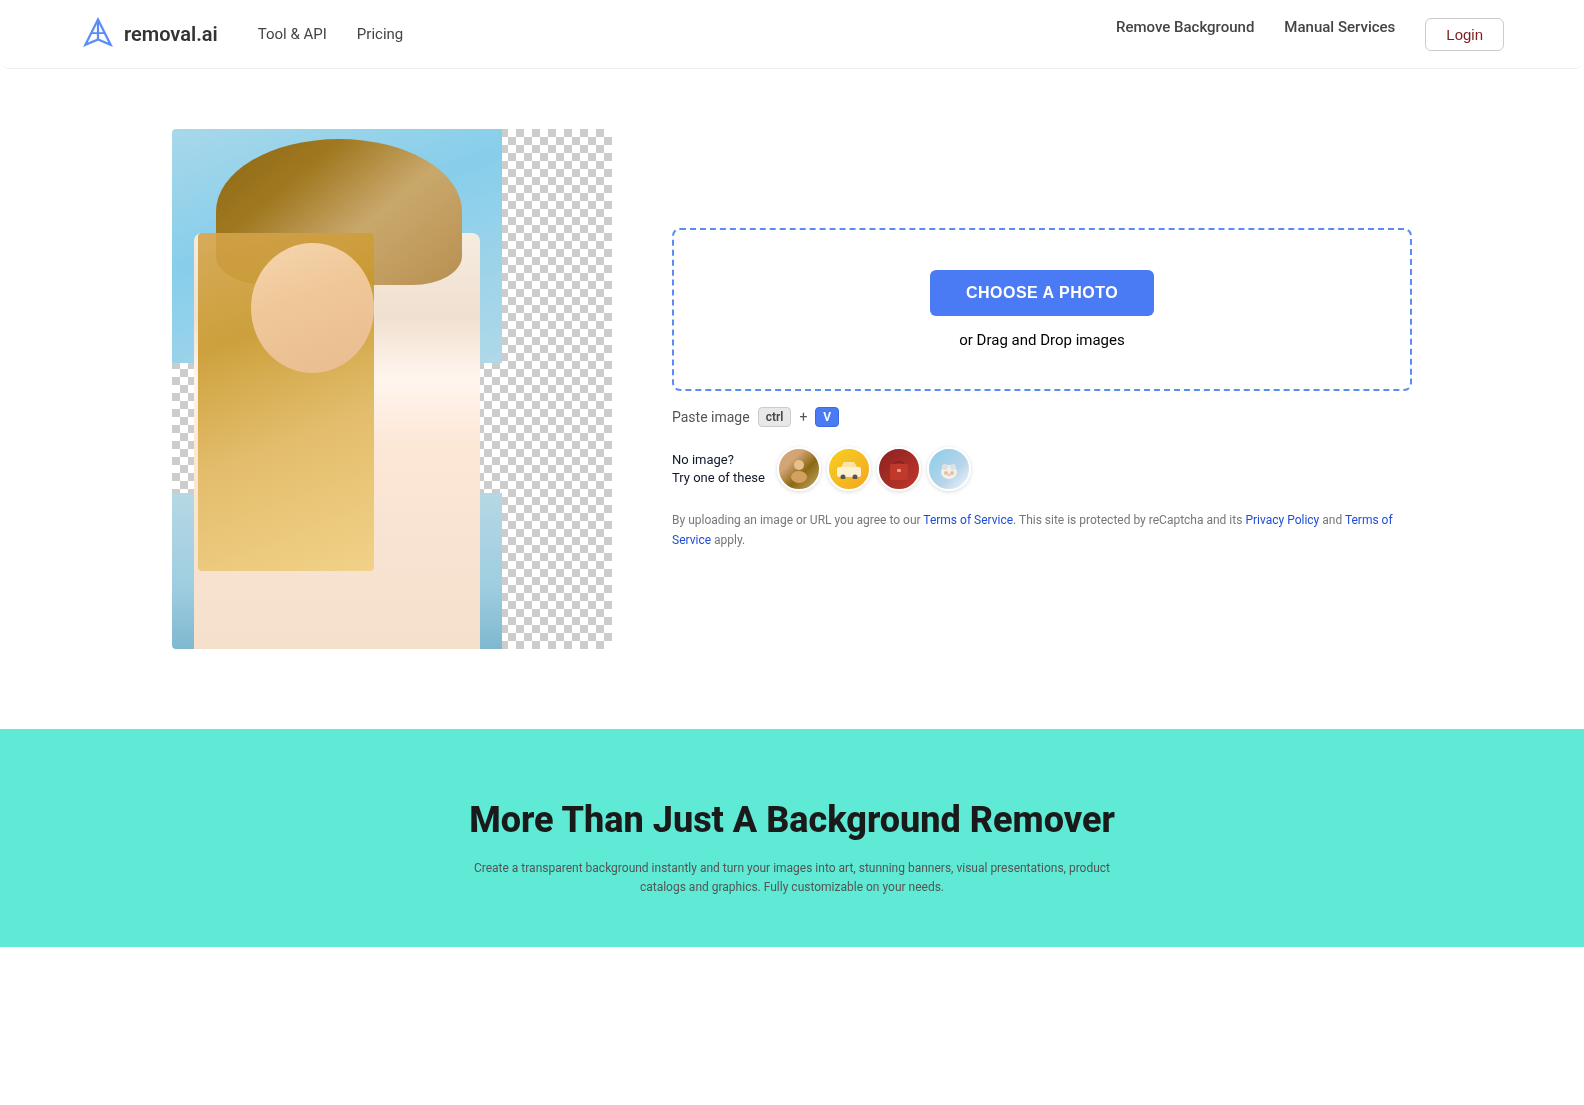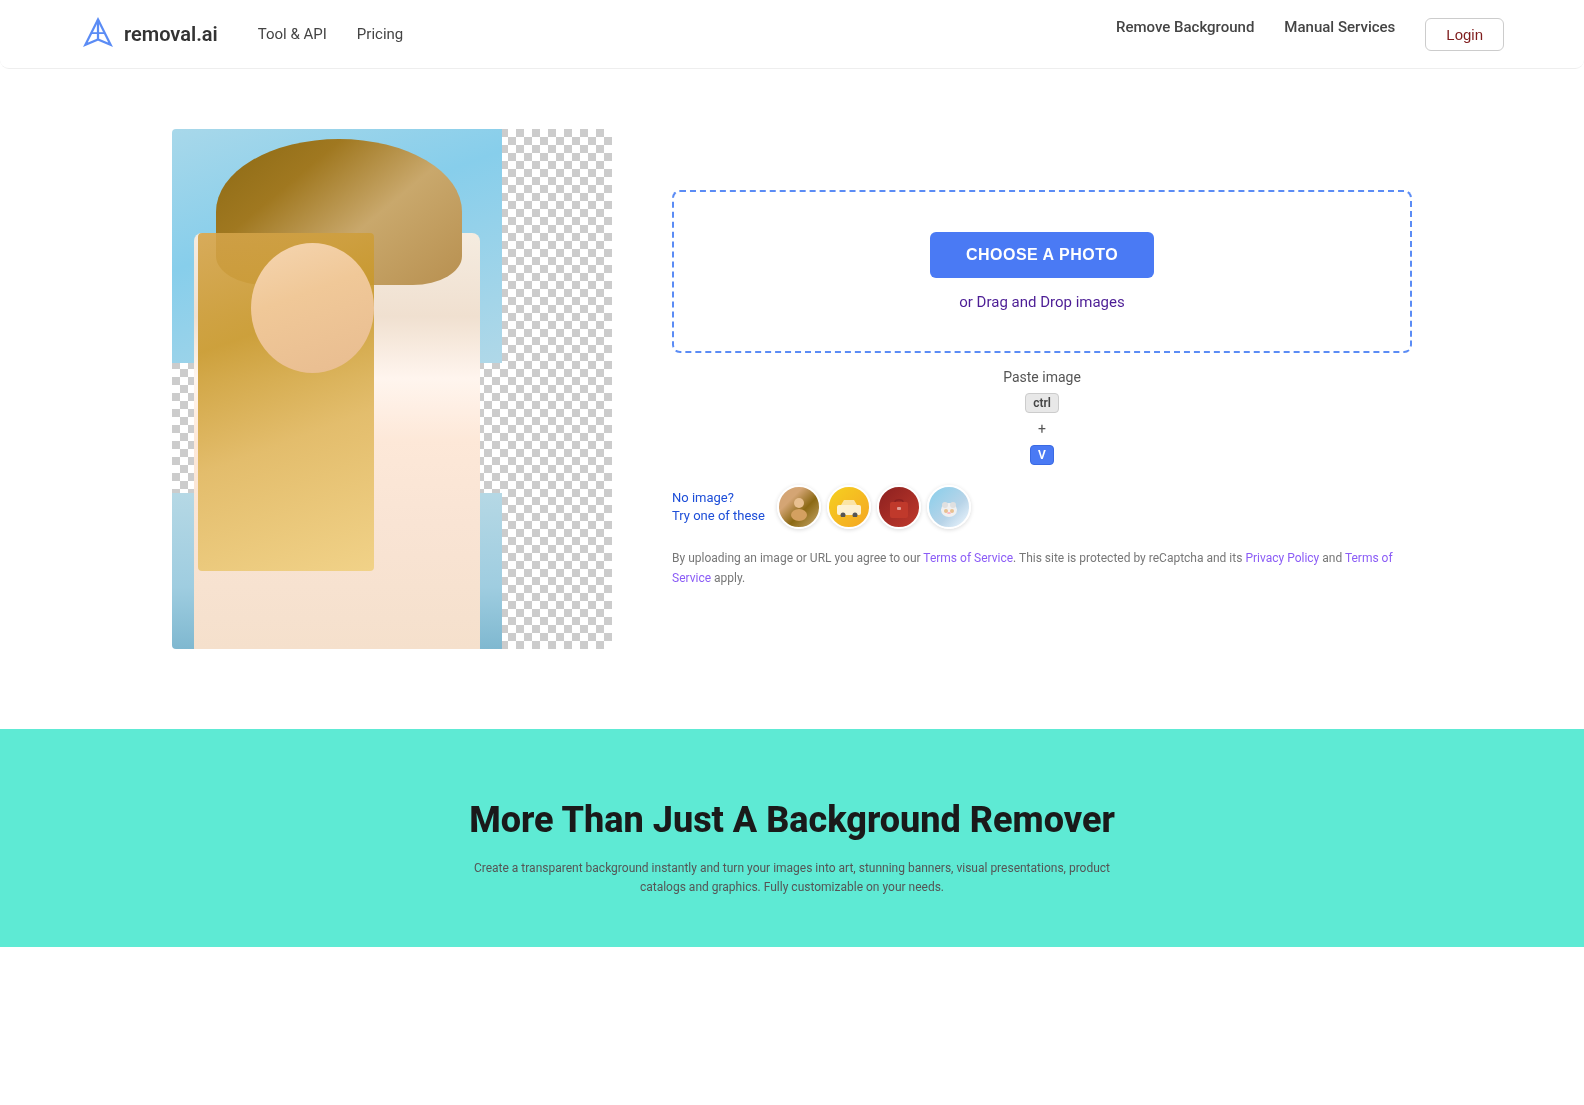--- a/index.html
+++ b/index.html
@@ -130,32 +130,31 @@
       font-size: 16px;
       font-weight: 700;
       letter-spacing: 0.5px;
       cursor: pointer;
       margin-bottom: 14px;
       display: block;
       margin: 0 auto 14px auto;
     }
     .drop-text {
       font-size: 15px;
-      color: #4c1d95;
+      color: #000000;
     }
 
     
     .paste-image-row {
       display: flex;
       align-items: center;
       gap: 8px;
       font-size: 14px;
       color: #555;
       margin-bottom: 20px;
-      flex-direction: column;
     }
     .kbd {
       background: #e8e8e8;
       border: 1px solid #ccc;
       border-radius: 4px;
       padding: 2px 7px;
       font-size: 12px;
       font-weight: 600;
       color: #444;
     }
@@ -171,21 +170,21 @@
 
     
     .sample-row {
       display: flex;
       align-items: center;
       gap: 12px;
       margin-bottom: 20px;
     }
     .sample-label {
       font-size: 13px;
-      color: #1d4ed8;
+      color: #0f172a;
       line-height: 1.4;
     }
     .sample-thumbs {
       display: flex;
       gap: 6px;
     }
     .sample-thumb {
       width: 44px;
       height: 44px;
       border-radius: 50%;
@@ -203,21 +202,21 @@
     .thumb-bag { background: linear-gradient(135deg, #8b2020 0%, #c0392b 100%); }
     .thumb-animal { background: linear-gradient(135deg, #87ceeb 0%, #b8d4e8 60%, #f0f8ff 100%); }
 
     
     .terms-text {
       font-size: 12px;
       color: #777;
       line-height: 1.6;
     }
     .terms-text a {
-      color: #8b5cf6;
+      color: #1d4ed8;
       text-decoration: none;
       text-align: right;
     }
 
     
     .bottom-section {
       background: #5eead4;
       padding: 70px 80px 50px;
       text-align: center;
     }

